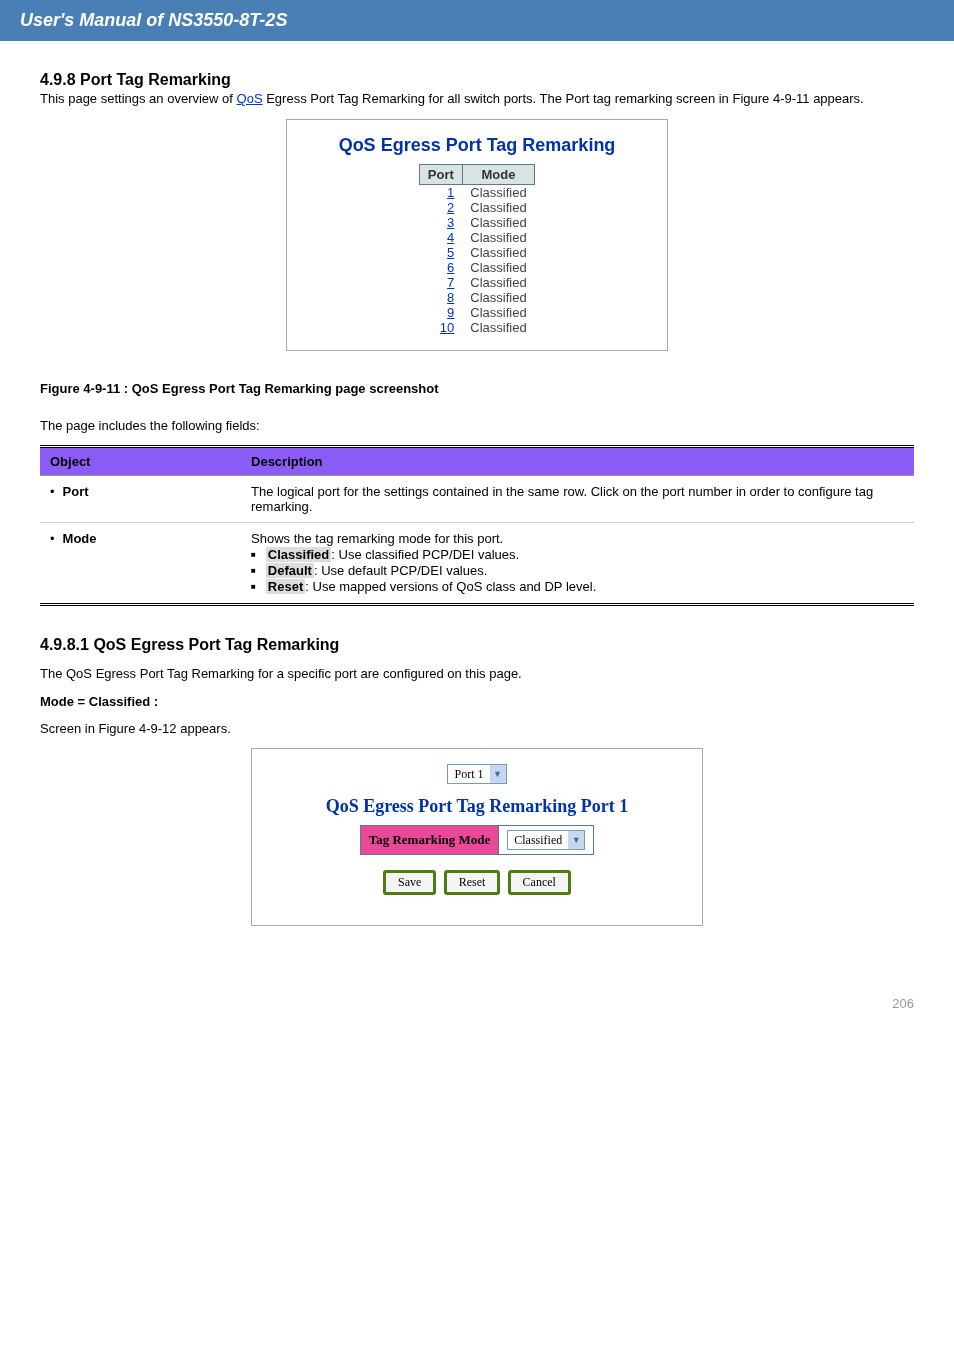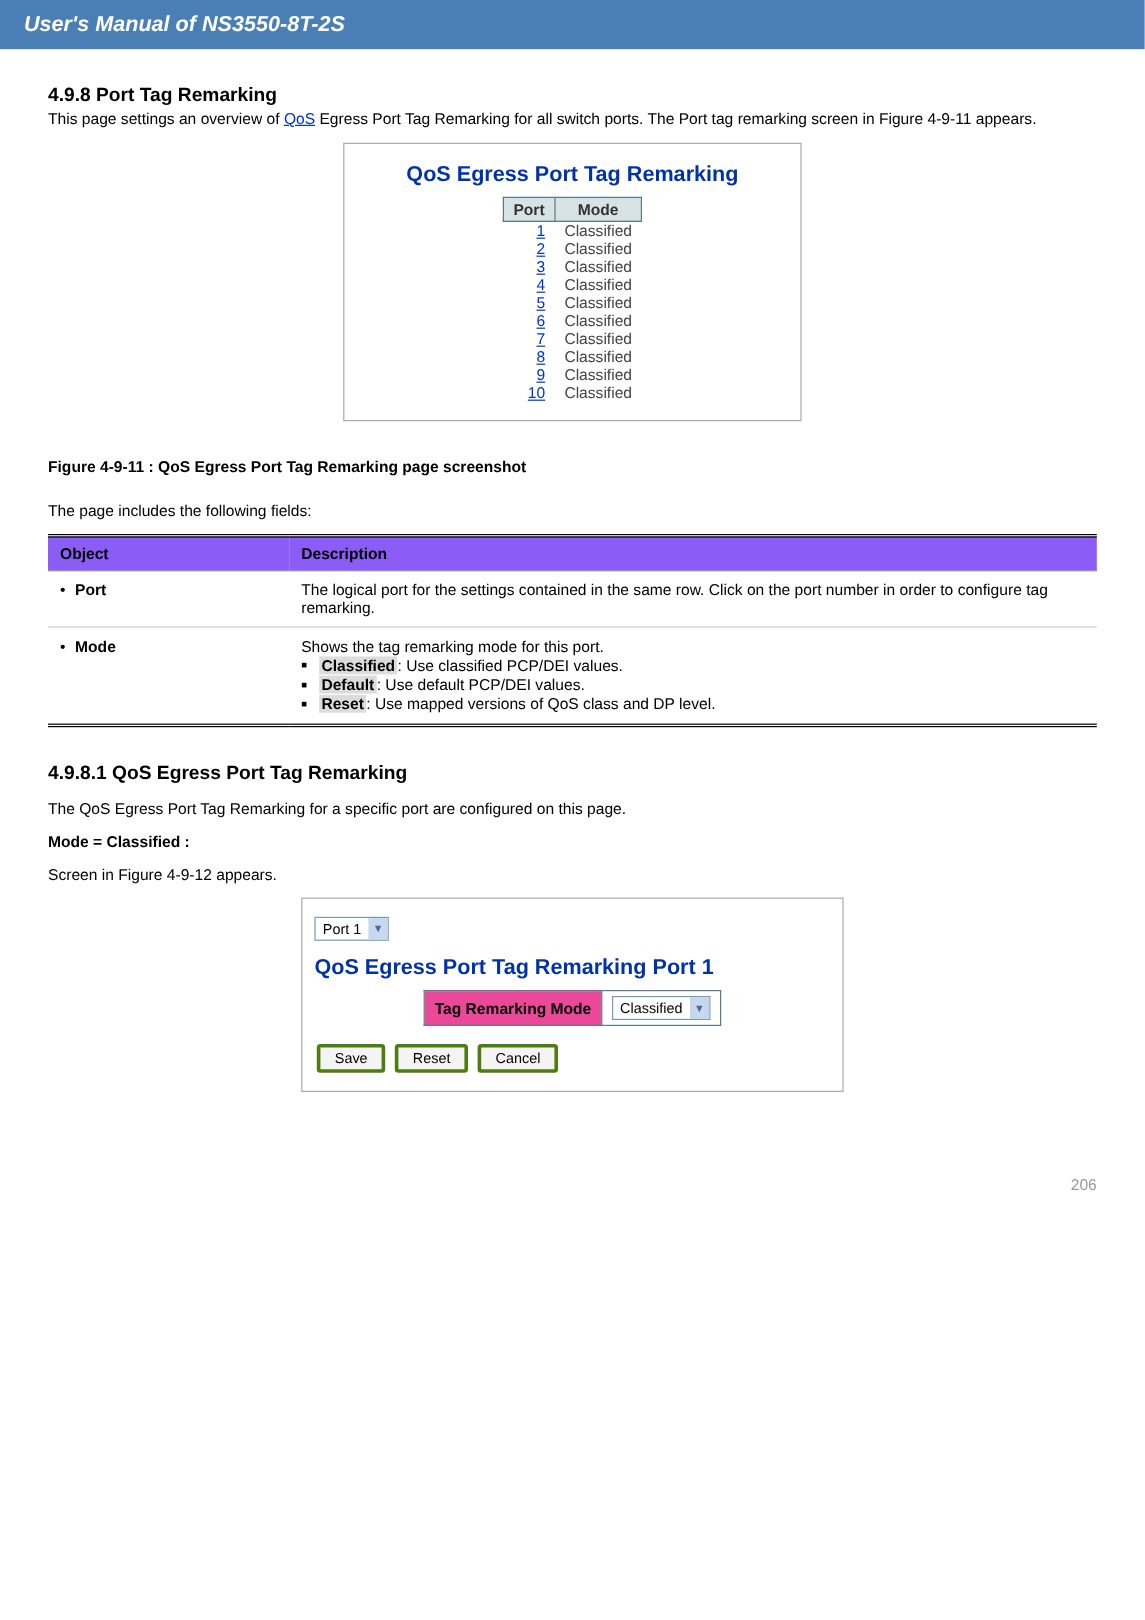--- a/index.html
+++ b/index.html
@@ -127,24 +127,25 @@
     }
     .mode-classified {
       margin-top: 30px;
       margin-bottom: 10px;
     }
     .mode-sub {
       margin-bottom: 10px;
     }
     .figure-box2 {
       border: 1px solid #aaa;
-      padding: 15px 10px 15px;
+      padding: 15px 10px 30px;
       margin: 10px auto 30px;
       width: 430px;
-      text-align: left;
+      text-align: center;
+      font-family: Liberation Serif, serif;
     }
     .port-select-row {
       margin-bottom: 12px;
     }
     .dropdown {
       display: inline-flex;
       align-items: center;
       border: 1px solid #7a9ab5;
       background: #fff;
       font-size: 12px;

